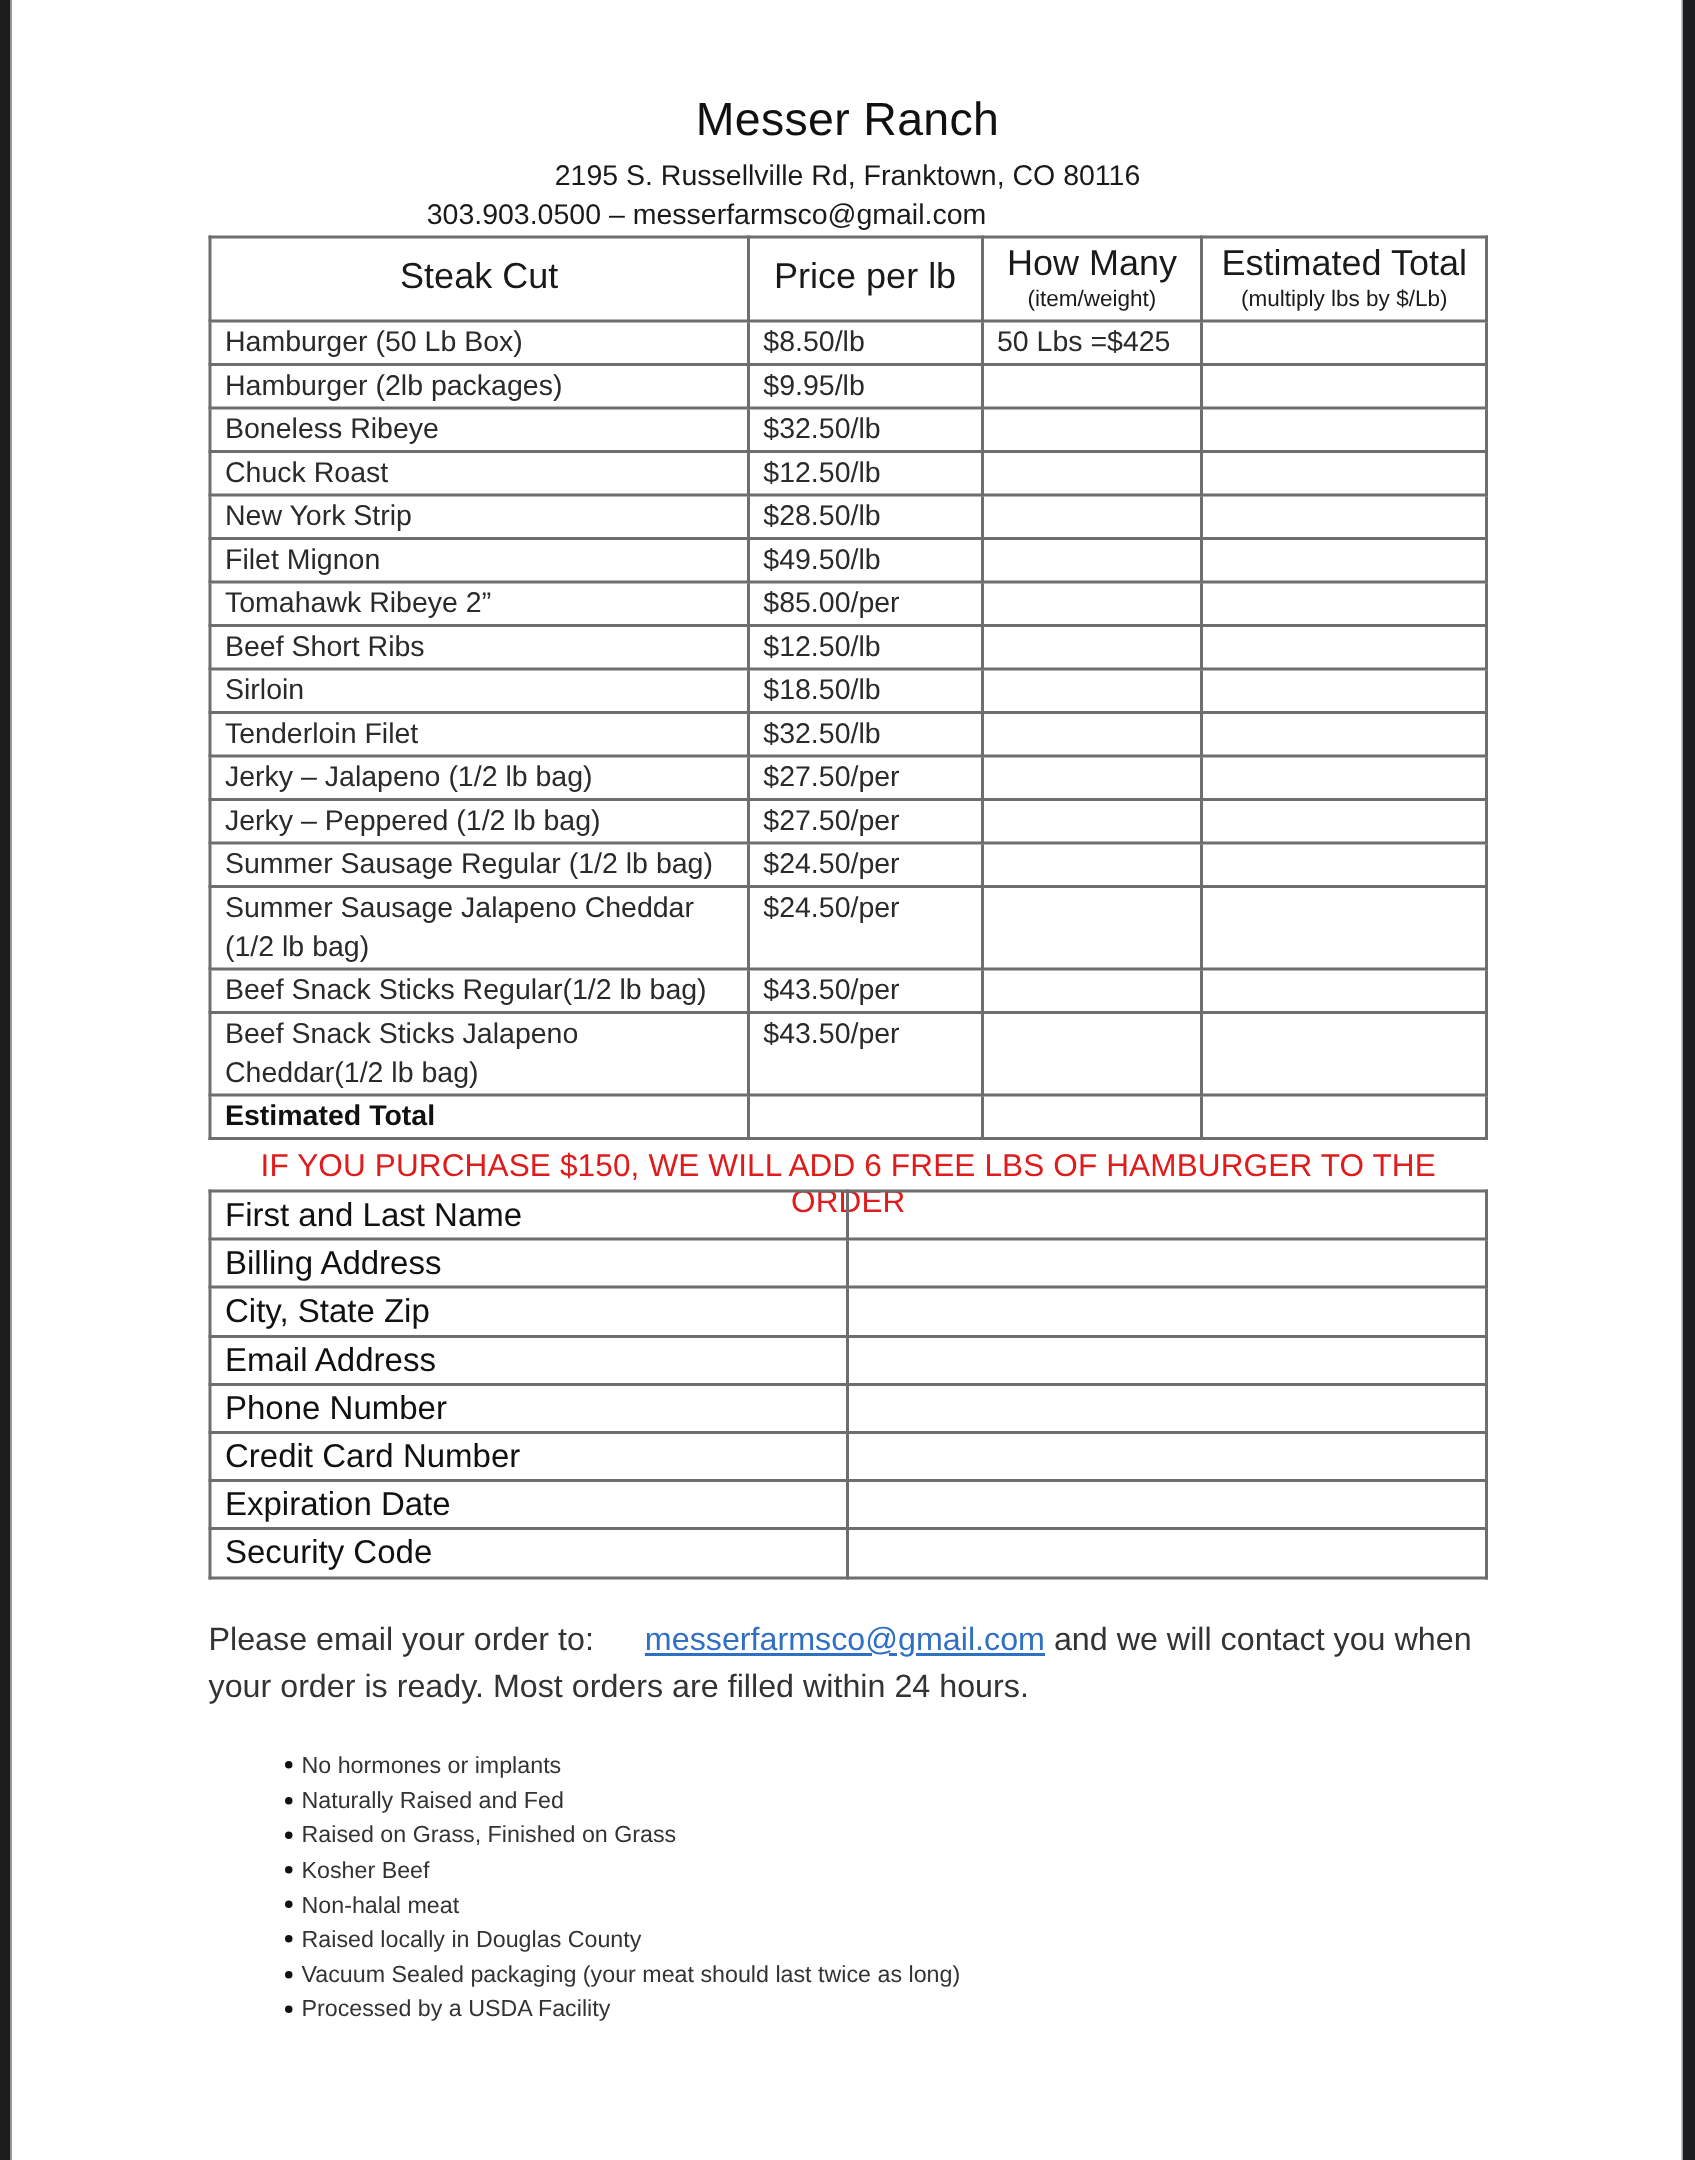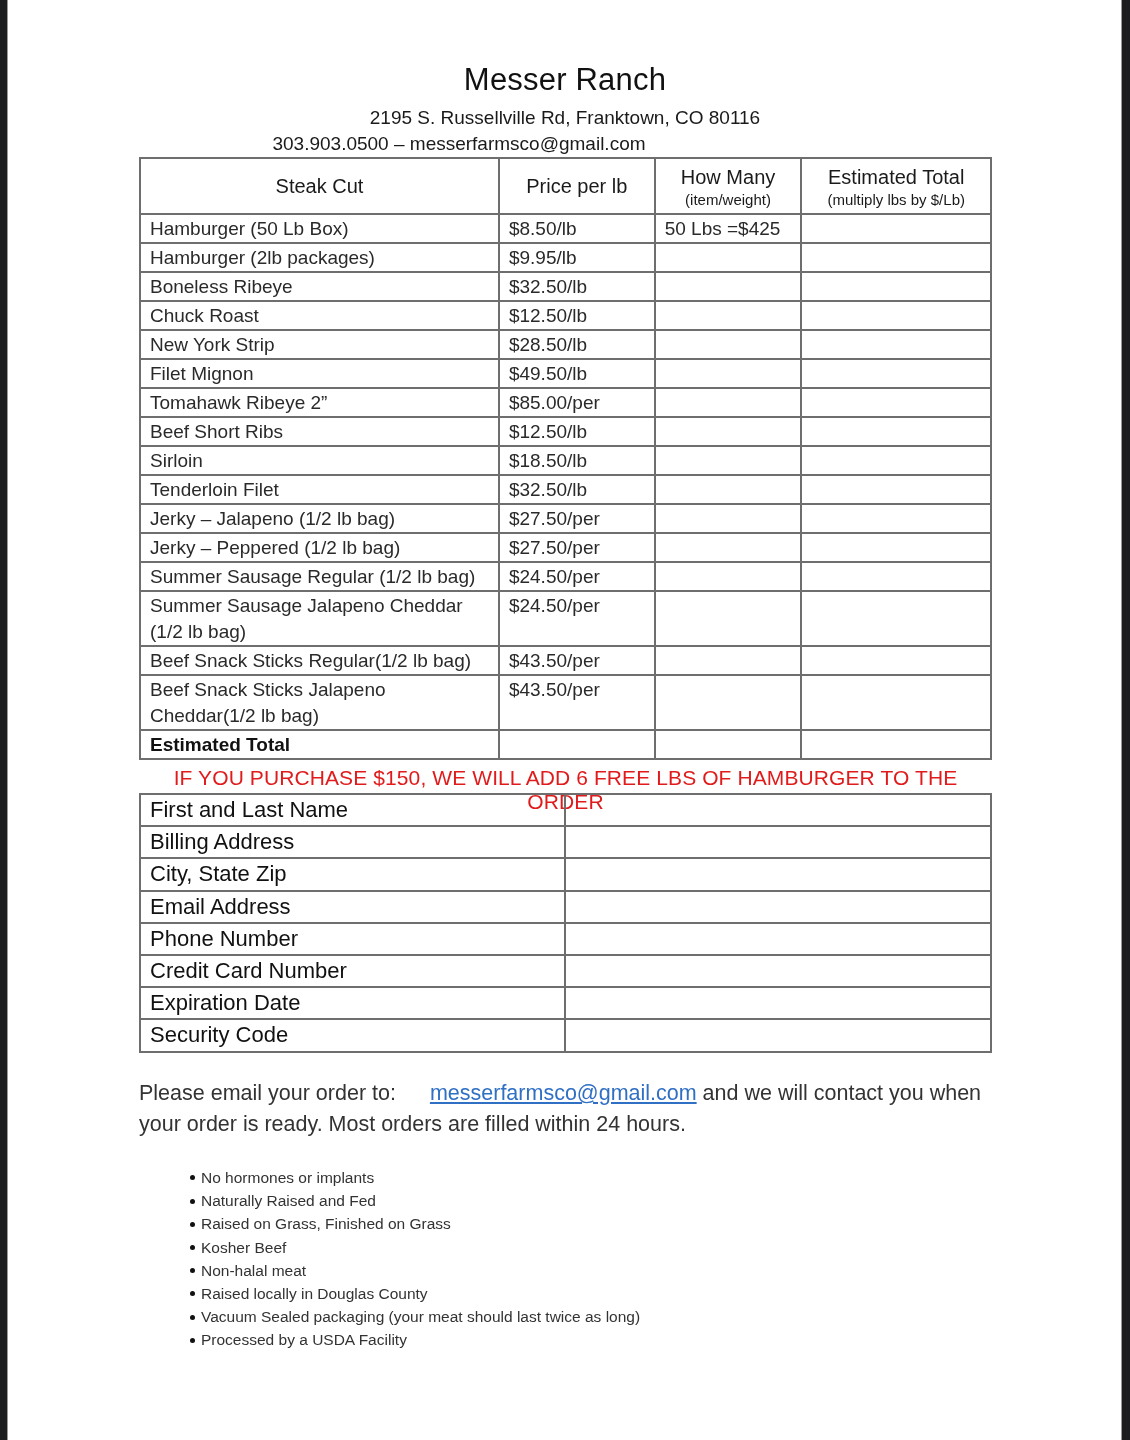--- a/index.html
+++ b/index.html
@@ -5,27 +5,27 @@
     * { box-sizing: border-box; margin: 0; padding: 0; }
     html, body { width: 1130px; height: 1440px; background: #ffffff; overflow: hidden; }
     body { position: relative; font-family: "Liberation Sans", sans-serif; color: #1a1a1a; }
     .edge-left { position: absolute; left: 0; top: 0; width: 7px; height: 1440px; background: #1c1d1f; }
     .edge-right { position: absolute; right: 0; top: 0; width: 8px; height: 1440px; background: #1c1d1f; }
     .edge-left::after { content: ""; position: absolute; right: -1px; top: 0; width: 1px; height: 100%; background: #9a9a9a; }
     .edge-right::before { content: ""; position: absolute; left: -1px; top: 0; width: 1px; height: 100%; background: #9a9a9a; }
 
     .title { position: absolute; left: 0; width: 1130px; top: 62px; text-align: center; font-size: 31px; color: #111; letter-spacing: 0.2px; }
     .addr { position: absolute; left: 0; width: 1130px; top: 107px; text-align: center; font-size: 19px; color: #1a1a1a; }
-    .contact { position: absolute; left: 4px; width: 910px; top: 133px; text-align: center; font-size: 19px; color: #1a1a1a; }
+    .contact { position: absolute; left: 16px; width: 910px; top: 133px; text-align: center; font-size: 19px; color: #1a1a1a; }
 
     table { border-collapse: collapse; position: absolute; }
     .price-table { left: 139px; top: 157px; width: 853px; }
     .price-table td, .price-table th { border: 2px solid #6e6e6e; font-weight: normal; vertical-align: top; font-size: 19px; color: #2a2a2a; padding: 1px 0 0 9px; line-height: 26px; }
     .price-table th { vertical-align: middle; text-align: center; padding: 0; color: #1a1a1a; }
-    .price-table .h-big { font-size: 20px; line-height: 26px; }
+    .price-table .h-big { font-size: 24px; line-height: 26px; }
     .price-table .h-sub { font-size: 15px; line-height: 18px; display: block; }
     .price-table tr.hdr { height: 56px; }
     .price-table tr.r1 { height: 27.5px; }
     .price-table tr.r2 { height: 55px; }
     .price-table tr.total td.label { font-weight: bold; color: #111; }
     .c1 { width: 360px; } .c2 { width: 156px; } .c3 { width: 147px; } .c4 { width: 190px; }
     .price-table td.qty { padding-left: 9px; }
 
     .promo { position: absolute; left: 139px; width: 853px; top: 766px; text-align: center; font-size: 21px; color: #e01b1b; letter-spacing: 0.1px; }
 

